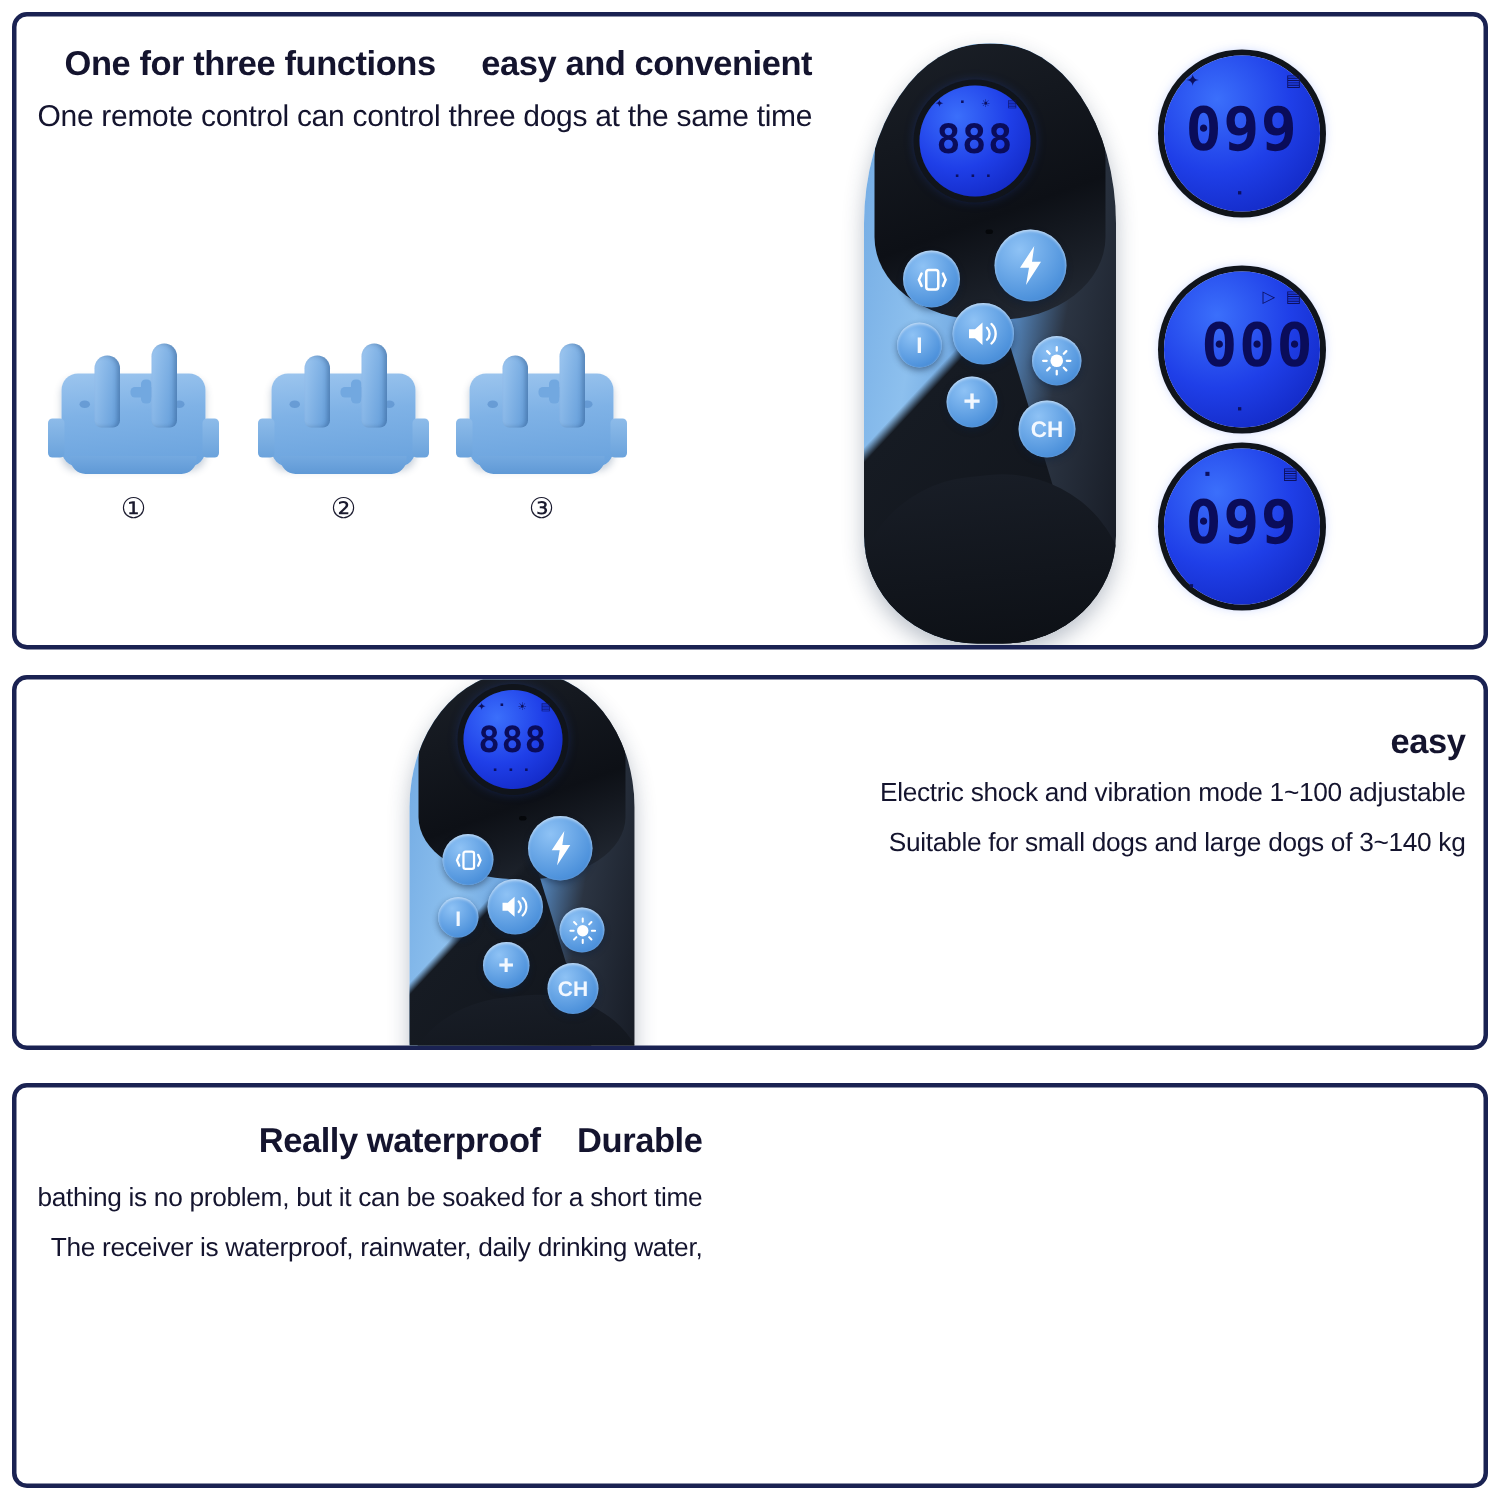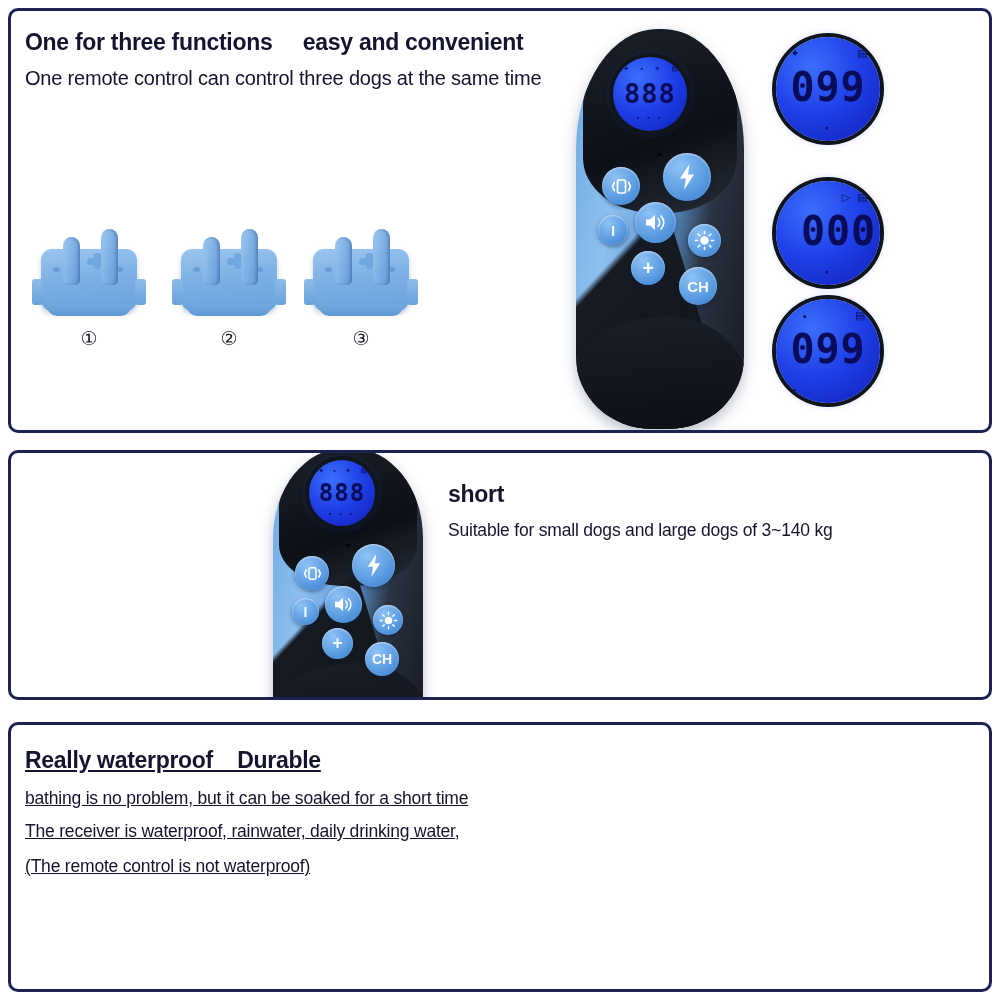--- a/index.html
+++ b/index.html
@@ -5,21 +5,21 @@
   html,body{margin:0;padding:0;background:#fff;}
   body{width:1000px;height:1000px;font-family:"Liberation Sans",sans-serif;
        color:#14142e;overflow:hidden;position:relative;}
 
   .panel{position:absolute;left:8px;right:8px;border:3px solid #1a2252;
          border-radius:10px;background:#fff;box-sizing:border-box;overflow:hidden;}
   #panel-features{top:8px;height:425px;}
   #panel-speed{top:450px;height:250px;}
   #panel-waterproof{top:722px;height:270px;}
 
-  .txt-block{position:absolute;}
+  .txt-block{position:absolute;text-align:right;}
   .h-main{font-weight:bold;font-size:23px;letter-spacing:-0.3px;white-space:pre;}
   .h-sub{font-weight:bold;font-size:20.5px;letter-spacing:-0.3px;}
   .body-line{font-size:20px;letter-spacing:-0.2px;}
   .body-line2{font-size:17.5px;letter-spacing:-0.2px;}
 
   
   #receivers{position:absolute;left:18px;top:212px;width:400px;height:140px;}
   .recv-slot{position:absolute;width:120px;height:140px;}
   .recv{position:absolute;left:12px;top:26px;width:96px;height:62px;
         background:linear-gradient(175deg,#9cc5ee 0%,#7fb2e6 42%,#69a2dd 100%);
@@ -279,27 +279,27 @@
     <div class="btn" style="left:49px;top:180px;width:31px;height:31px;font-size:18px;">
       <span>+</span>
     </div>
 
     <div class="btn" style="left:92px;top:194px;width:34px;height:34px;font-size:14px;">
       <span>CH</span>
     </div>
   </div>
 
   <div class="txt-block" style="left:437px;top:28px;right:12px;">
-    <div class="h-main">short</div>
+    <div class="h-main">easy</div>
+    <div class="body-line2" style="margin-top:10px;">Electric shock and vibration mode 1~100 adjustable</div>
     <div class="body-line2" style="margin-top:12px;">Suitable for small dogs and large dogs of 3~140 kg</div>
   </div>
 </section>
 
 <section class="panel" id="panel-waterproof">
 
-  <div class="txt-block" style="left:14px;top:22px;text-decoration:underline;">
+  <div class="txt-block" style="left:14px;top:22px;">
     <div class="h-main">Really waterproof    Durable</div>
     <div class="body-line2" style="margin-top:14px;">bathing is no problem, but it can be soaked for a short time</div>
     <div class="body-line2" style="margin-top:12px;">The receiver is waterproof, rainwater, daily drinking water,</div>
-    <div class="body-line2" style="margin-top:14px;">(The remote control is not waterproof)</div>
   </div>
 
 </section>
 
 </body></html>

